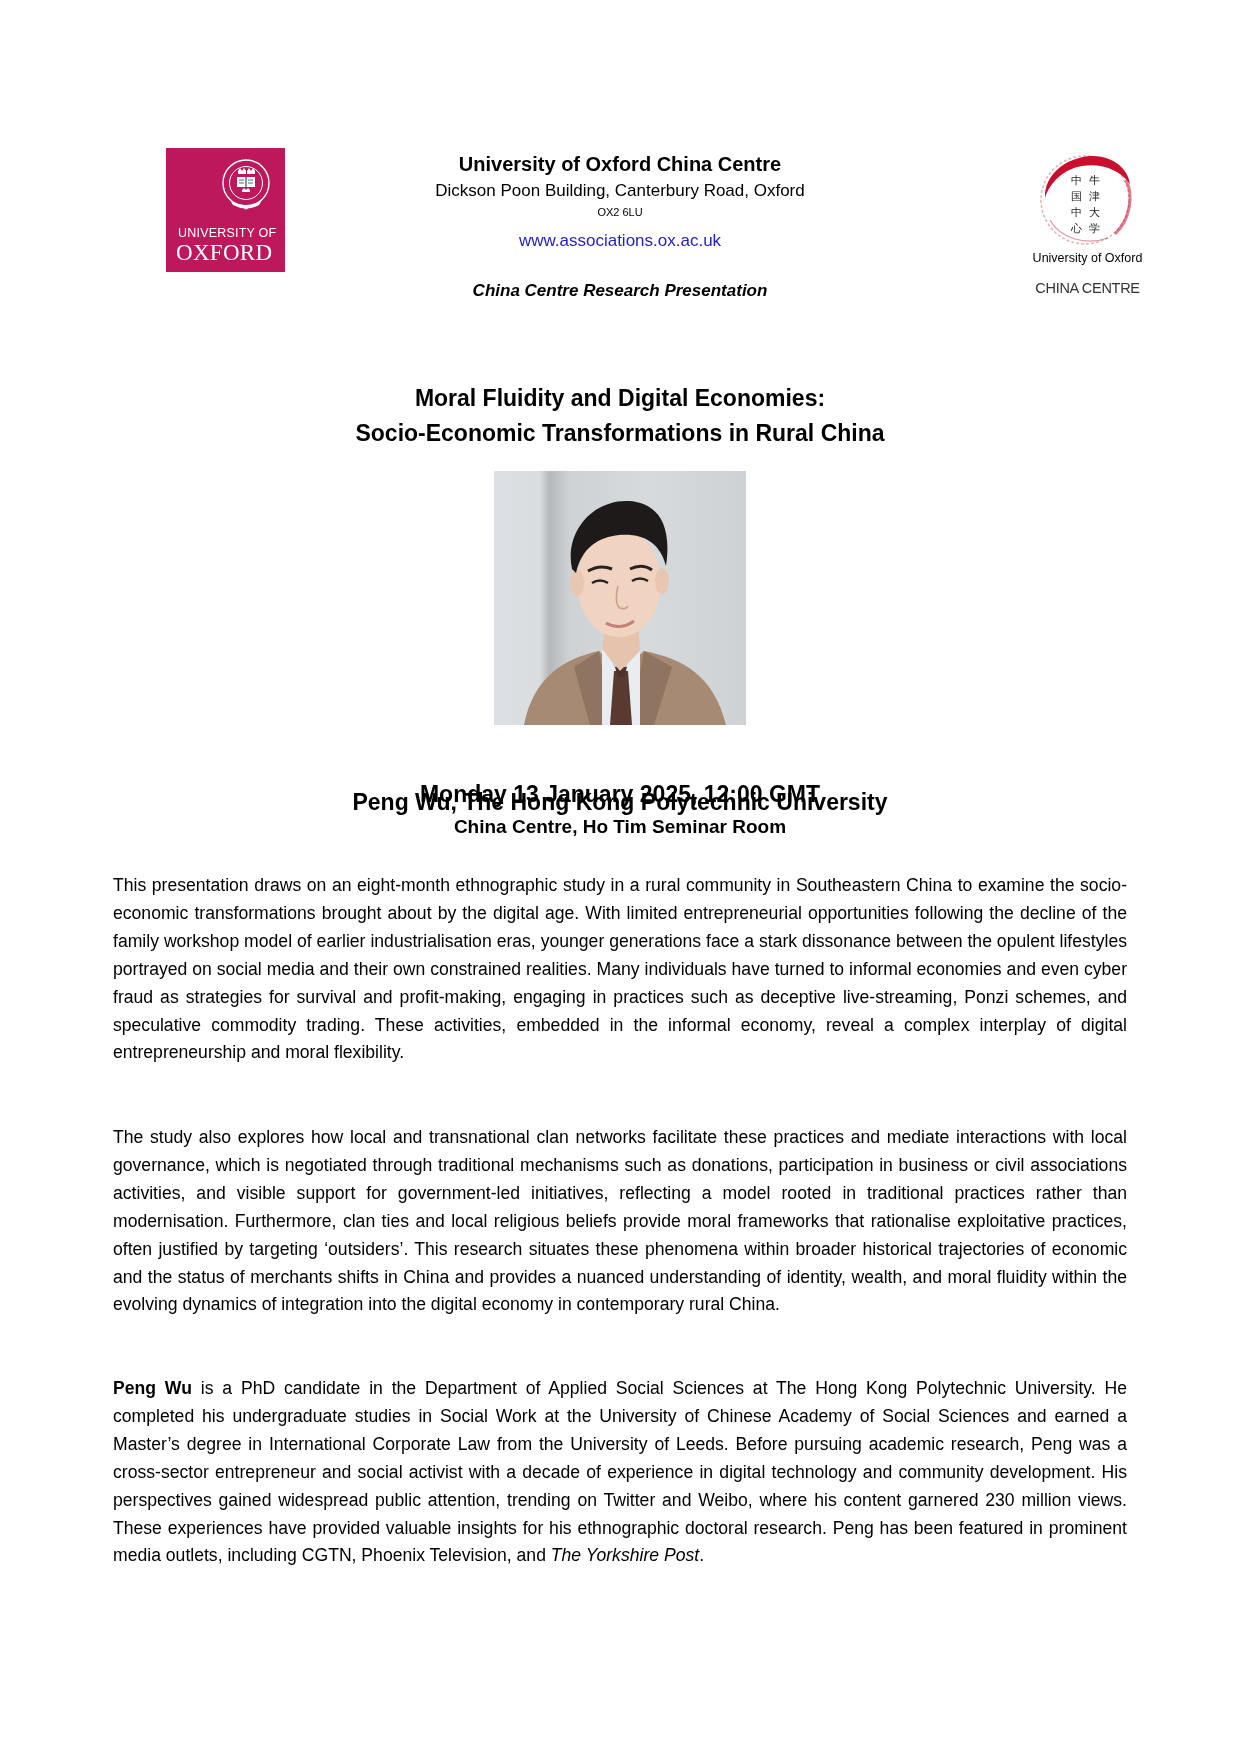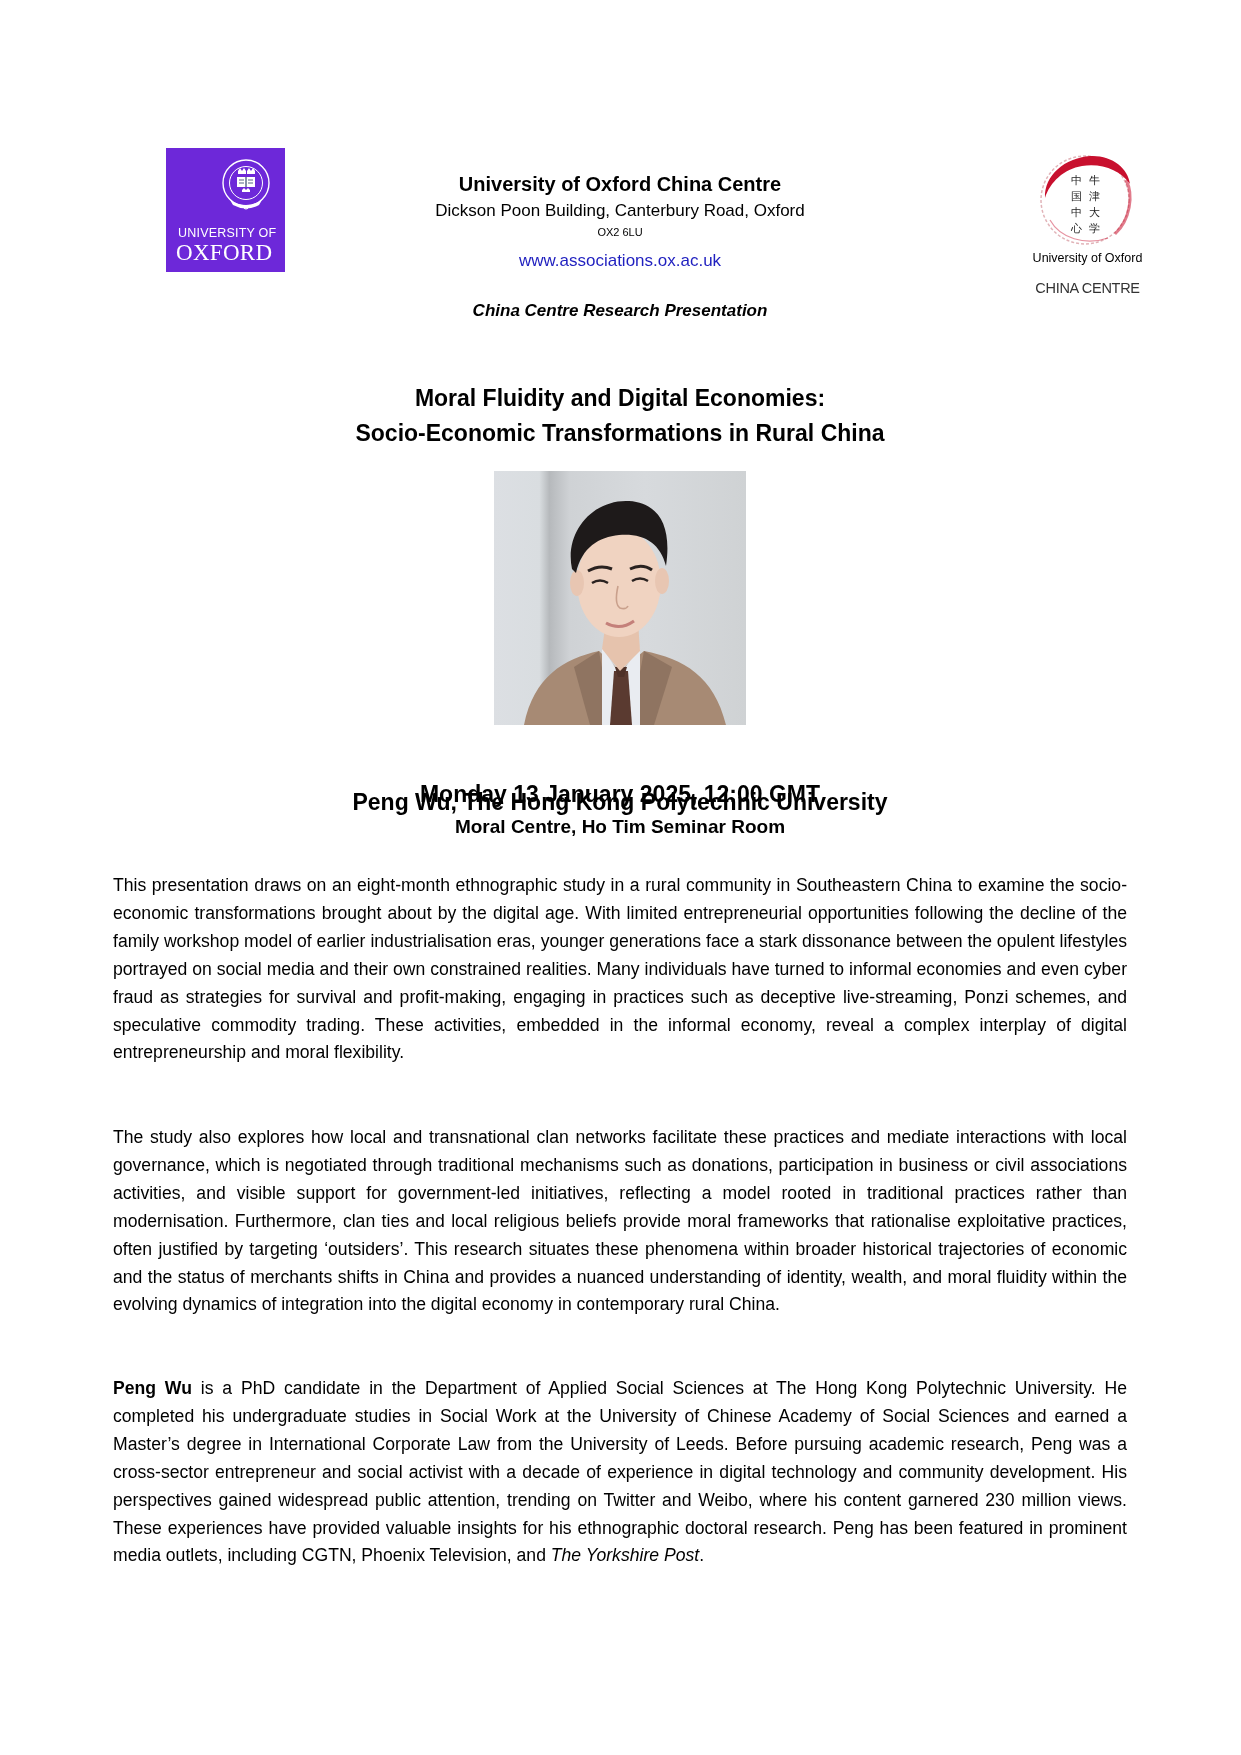--- a/index.html
+++ b/index.html
@@ -5,34 +5,34 @@
     html, body { margin: 0; padding: 0; background: #ffffff; }
     body {
       width: 1241px; height: 1755px; position: relative; overflow: hidden;
       font-family: "Liberation Sans", "DejaVu Sans", sans-serif; color: #000;
     }
     .abs { position: absolute; }
 
     
     #oxford-logo {
       left: 166px; top: 148px; width: 119px; height: 124px;
-      background: #6d28d9; color: #fff;
+      background: #be185d; color: #fff;
     }
     #oxford-logo .crest { position: absolute; left: 50px; top: 8px; width: 60px; height: 64px; }
     #oxford-logo .univ-of {
       position: absolute; left: 12px; top: 78px; font-size: 12.5px;
       font-family: "Liberation Sans", sans-serif; letter-spacing: 0.2px; white-space: nowrap;
     }
     #oxford-logo .oxford {
       position: absolute; left: 10px; top: 92px; font-size: 23px;
       font-family: "Liberation Serif", serif; letter-spacing: 0.3px; white-space: nowrap;
     }
 
     
-    .header-block { left: 380px; width: 480px; text-align: center; margin-top: 20px; }
+    .header-block { left: 380px; width: 480px; text-align: center; }
     #header-title { top: 153px; font-size: 20px; font-weight: bold; }
     #header-addr1 { top: 181px; font-size: 17px; }
     #header-addr2 { top: 206px; font-size: 11px; }
     #header-web  { top: 231px; font-size: 17px; color: #1a0dab; color: #1f1fbf; text-decoration: none; }
     #header-type { top: 281px; font-size: 17px; font-weight: bold; font-style: italic; }
 
     
     #cc-logo { left: 1015px; top: 148px; width: 145px; height: 140px; }
     #cc-logo svg { position: absolute; left: 15px; top: 2px; }
     #cc-logo .cc-line1 {
@@ -157,17 +157,17 @@
     <path d="M138 110 q8 -5 16 0" stroke="#2a2220" stroke-width="2.5" fill="none"></path>
 
     <path d="M124 115 q-4 18 2 22 q6 2 8 -2" stroke="#c9a08c" stroke-width="1.6" fill="none"></path>
 
     <path d="M112 152 q14 8 28 -2" stroke="#c4807a" stroke-width="3" fill="none"></path>
   </svg>
 </div>
 
 <div id="spk-name" class="abs spk">Peng Wu, The Hong Kong Polytechnic University</div>
 <div id="spk-date" class="abs spk">Monday 13 January 2025, 12:00 GMT</div>
-<div id="spk-venue" class="abs spk">Moral Centre, Ho Tim Seminar Room</div>
+<div id="spk-venue" class="abs spk">China Centre, Ho Tim Seminar Room</div>
 
 <p id="para-1" class="abs para" style="margin:0">This presentation draws on an eight-month ethnographic study in a rural community in Southeastern China to examine the socio-economic transformations brought about by the digital age. With limited entrepreneurial opportunities following the decline of the family workshop model of earlier industrialisation eras, younger generations face a stark dissonance between the opulent lifestyles portrayed on social media and their own constrained realities. Many individuals have turned to informal economies and even cyber fraud as strategies for survival and profit-making, engaging in practices such as deceptive live-streaming, Ponzi schemes, and speculative commodity trading. These activities, embedded in the informal economy, reveal a complex interplay of digital entrepreneurship and moral flexibility.</p>
 <p id="para-2" class="abs para" style="margin:0">The study also explores how local and transnational clan networks facilitate these practices and mediate interactions with local governance, which is negotiated through traditional mechanisms such as donations, participation in business or civil associations activities, and visible support for government-led initiatives, reflecting a model rooted in traditional practices rather than modernisation. Furthermore, clan ties and local religious beliefs provide moral frameworks that rationalise exploitative practices, often justified by targeting ‘outsiders’. This research situates these phenomena within broader historical trajectories of economic and the status of merchants shifts in China and provides a nuanced understanding of identity, wealth, and moral fluidity within the evolving dynamics of integration into the digital economy in contemporary rural China.</p>
 <p id="para-3" class="abs para" style="margin:0"><b>Peng Wu</b><span> is a PhD candidate in the Department of Applied Social Sciences at The Hong Kong Polytechnic University. He completed his undergraduate studies in Social Work at the University of Chinese Academy of Social Sciences and earned a Master’s degree in International Corporate Law from the University of Leeds. Before pursuing academic research, Peng was a cross-sector entrepreneur and social activist with a decade of experience in digital technology and community development. His perspectives gained widespread public attention, trending on Twitter and Weibo, where his content garnered 230 million views. These experiences have provided valuable insights for his ethnographic doctoral research. Peng has been featured in prominent media outlets, including CGTN, Phoenix Television, and </span><i>The Yorkshire Post</i><span>.</span></p>
 
 </body></html>

